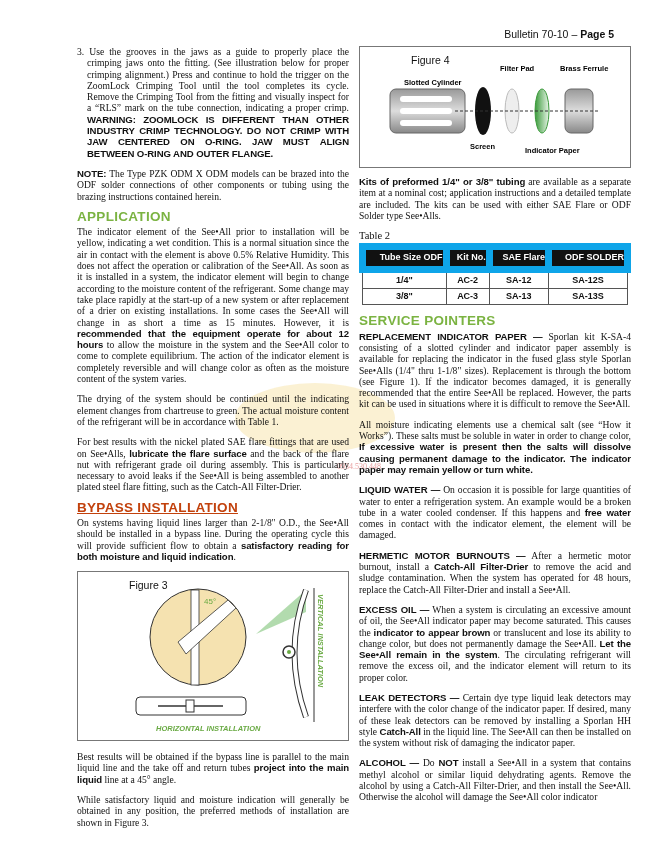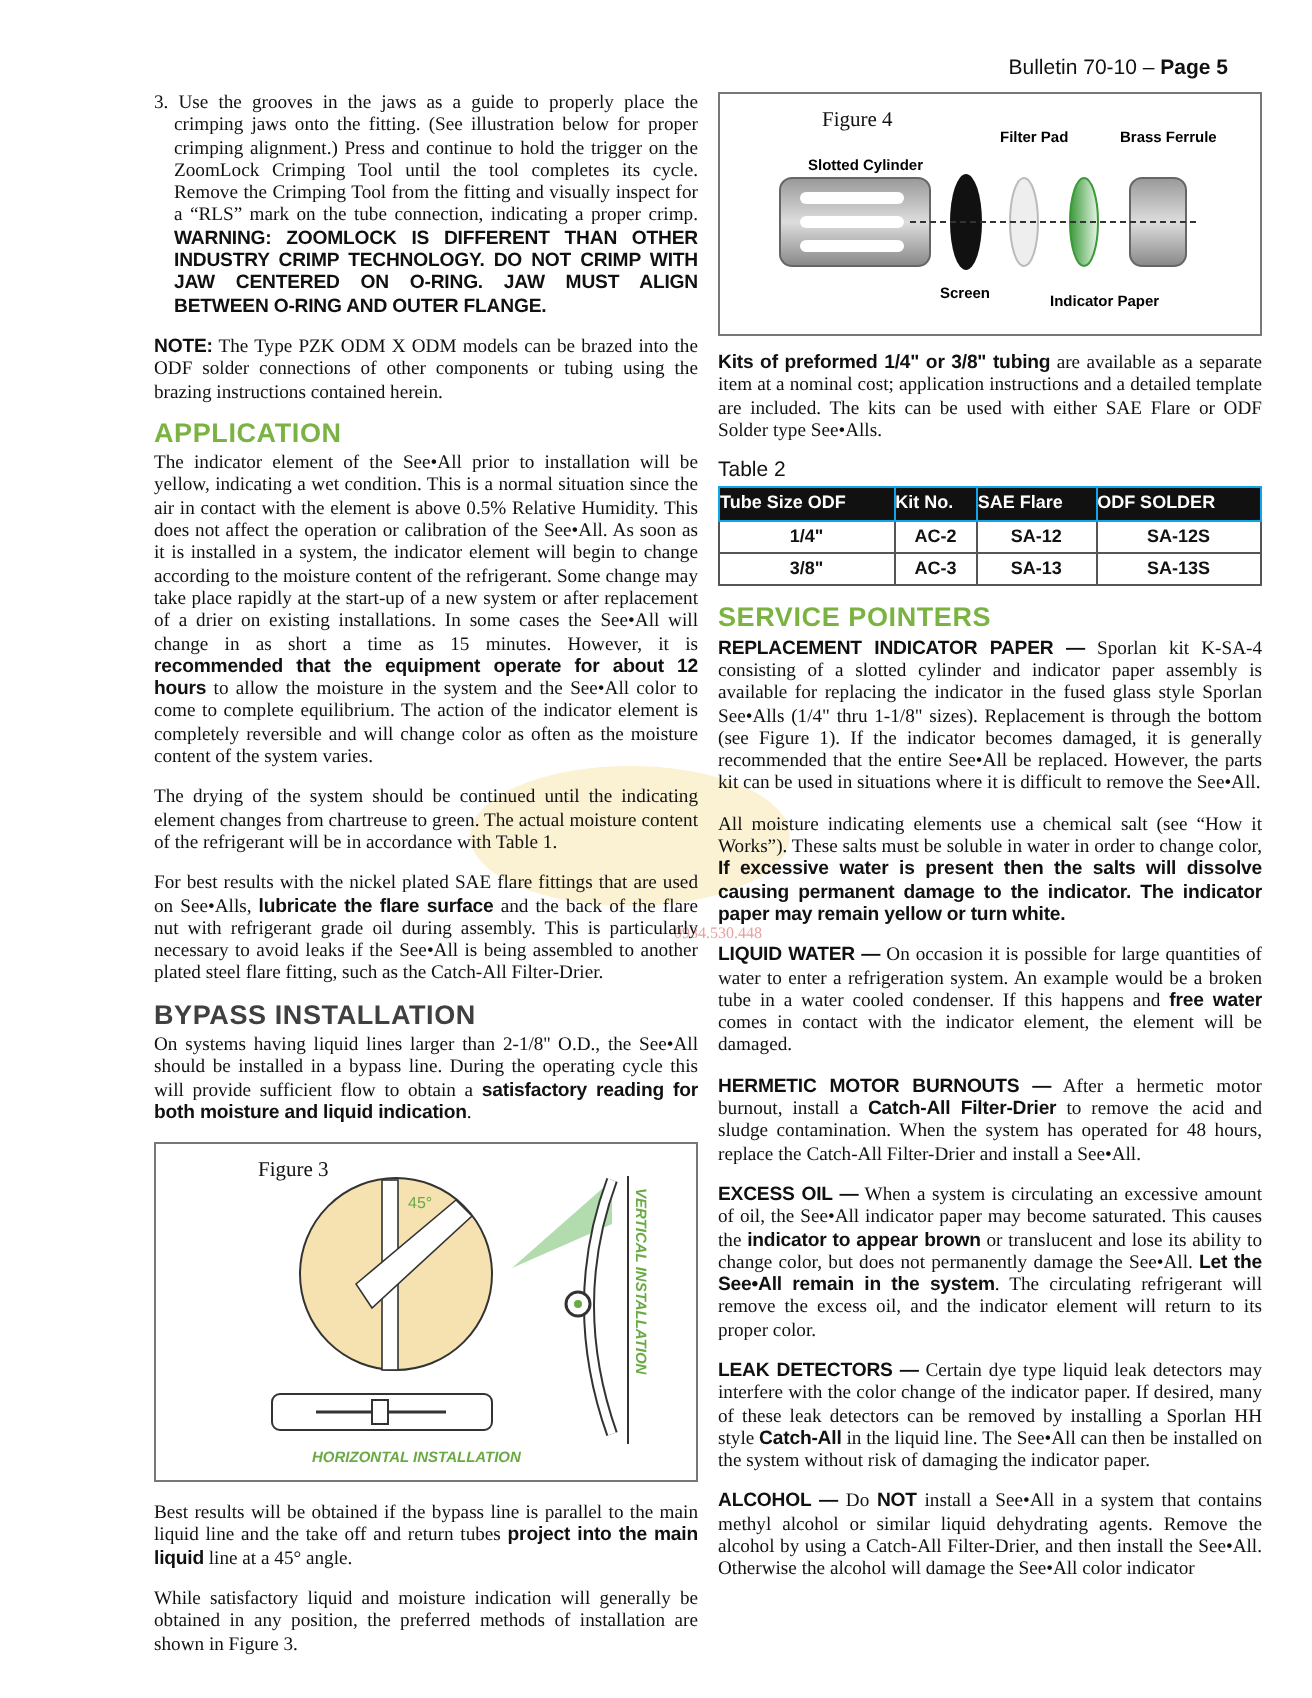--- a/index.html
+++ b/index.html
@@ -7,24 +7,24 @@
   .hdr{position:absolute;right:42px;top:28px;font-family:"Liberation Sans",sans-serif;font-size:10.5px;color:#111;}
   .hdr b{font-weight:bold;}
   .col{position:absolute;top:46px;width:272px;font-size:9.6px;line-height:11.3px;text-align:justify;}
   .colL{left:77px;}
   .colR{left:359px;}
   p{margin:0 0 9px 0;}
   .sans{font-family:"Liberation Sans",sans-serif;font-weight:bold;letter-spacing:-0.1px;}
   h2{font-family:"Liberation Sans",sans-serif;font-weight:bold;color:#7bb342;font-size:13.5px;margin:4px 0 4px 0;letter-spacing:0.3px;}
   .indent{padding-left:10px;text-indent:-10px;}
   .fig{border:1px solid #777;position:relative;background:#fff;}
-  .figlabel{font-family:Liberation Serif, serif;font-size:10.5px;position:absolute;left:8px;top:8px;padding-left:43px;}
-  .tbl-title{font-family:Liberation Sans, sans-serif;font-size:10.5px;margin:6px 0 2px 0;}
+  .figlabel{font-family:Liberation Sans, sans-serif;font-size:10.5px;position:absolute;left:8px;top:8px;padding-left:43px;}
+  .tbl-title{font-family:Liberation Serif, serif;font-size:10.5px;margin:6px 0 2px 0;}
   table{border-collapse:collapse;width:100%;font-family:"Liberation Sans",sans-serif;font-size:9px;font-weight:bold;}
-  th{background:#111;color:#fff;border:1px solid #0ea5e9;padding:2px 0;text-align:left;}
+  th{background:#111;color:#fff;border:7px solid #0ea5e9;padding:2px 0;text-align:right;}
   td{border:1px solid #555;padding:2px 0;text-align:center;}
   .wm{position:absolute;left:235px;top:383px;width:160px;height:70px;border-radius:50%;background:rgba(240,200,80,0.25);pointer-events:none;}
   .wmtext{position:absolute;left:305px;top:462px;font-size:8px;color:#e8a0a0;font-family:"Liberation Serif",serif;padding-left:32px;}
 </style>
 </head>
 <body>
 
 <div class="hdr"><span>Bulletin 70-10 – </span><b>Page 5</b></div>
 
 <div class="wm"></div>
@@ -32,21 +32,21 @@
 
 <div class="col colL">
   <p class="indent"><span>3. Use the grooves in the jaws as a guide to properly place the crimping jaws onto the fitting. (See illustration below for proper crimping alignment.) Press and continue to hold the trigger on the ZoomLock Crimping Tool until the tool completes its cycle. Remove the Crimping Tool from the fitting and visually inspect for a “RLS” mark on the tube connection, indicating a proper crimp. </span><span class="sans">WARNING: ZOOMLOCK IS DIFFERENT THAN OTHER INDUSTRY CRIMP TECHNOLOGY. DO NOT CRIMP WITH JAW CENTERED ON O-RING. JAW MUST ALIGN BETWEEN O-RING AND OUTER FLANGE.</span></p>
   <p><span class="sans">NOTE:</span><span> The Type PZK ODM X ODM models can be brazed into the ODF solder connections of other components or tubing using the brazing instructions contained herein.</span></p>
 
   <h2 style="color: rgb(123, 179, 66);">APPLICATION</h2>
   <p><span>The indicator element of the See•All prior to installation will be yellow, indicating a wet condition. This is a normal situation since the air in contact with the element is above 0.5% Relative Humidity. This does not affect the operation or calibration of the See•All. As soon as it is installed in a system, the indicator element will begin to change according to the moisture content of the refrigerant. Some change may take place rapidly at the start-up of a new system or after replacement of a drier on existing installations. In some cases the See•All will change in as short a time as 15 minutes. However, it is </span><span class="sans">recommended that the equipment operate for about 12 hours</span><span> to allow the moisture in the system and the See•All color to come to complete equilibrium. The action of the indicator element is completely reversible and will change color as often as the moisture content of the system varies.</span></p>
   <p>The drying of the system should be continued until the indicating element changes from chartreuse to green. The actual moisture content of the refrigerant will be in accordance with Table 1.</p>
   <p><span>For best results with the nickel plated SAE flare fittings that are used on See•Alls, </span><span class="sans">lubricate the flare surface</span><span> and the back of the flare nut with refrigerant grade oil during assembly. This is particularly necessary to avoid leaks if the See•All is being assembled to another plated steel flare fitting, such as the Catch-All Filter-Drier.</span></p>
 
-  <h2 style="color: #404040;">BYPASS INSTALLATION</h2>
+  <h2 style="color: #c2410c; text-decoration: underline;">BYPASS INSTALLATION</h2>
   <p><span>On systems having liquid lines larger than 2-1/8'' O.D., the See•All should be installed in a bypass line. During the operating cycle this will provide sufficient flow to obtain a </span><span class="sans">satisfactory reading for both moisture and liquid indication</span><span>.</span></p>
 
   <div class="fig" style="height:168px;margin:6px 0 10px 0;">
     <span class="figlabel">Figure 3</span>
     <svg width="270" height="168" style="position:absolute;left:0;top:0;">
       <polygon points="178,62 228,18 228,40" fill="#9fd29a" opacity="0.8"></polygon>
       <circle cx="120" cy="65" r="48" fill="#f5e2b0" stroke="#333" stroke-width="1"></circle>
       <rect x="113" y="18" width="8" height="95" fill="#fff" stroke="#333" stroke-width="0.8"></rect>
       <polygon points="100,70 150,28 158,36 108,82" fill="#fff" stroke="#333" stroke-width="0.8"></polygon>
       <text x="126" y="32" font-size="8" fill="#6aaa44" font-family="Liberation Sans, sans-serif">45°</text>

